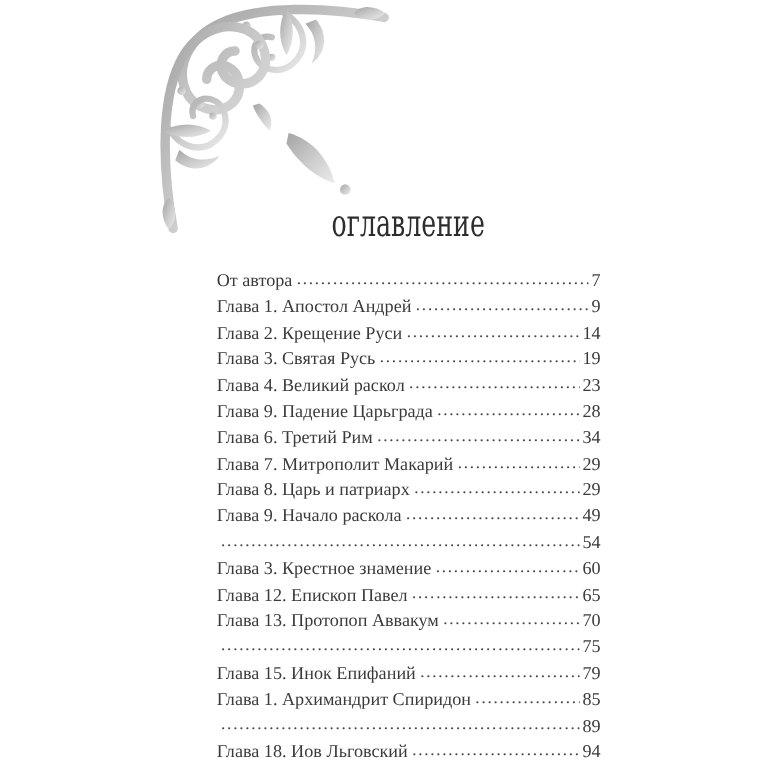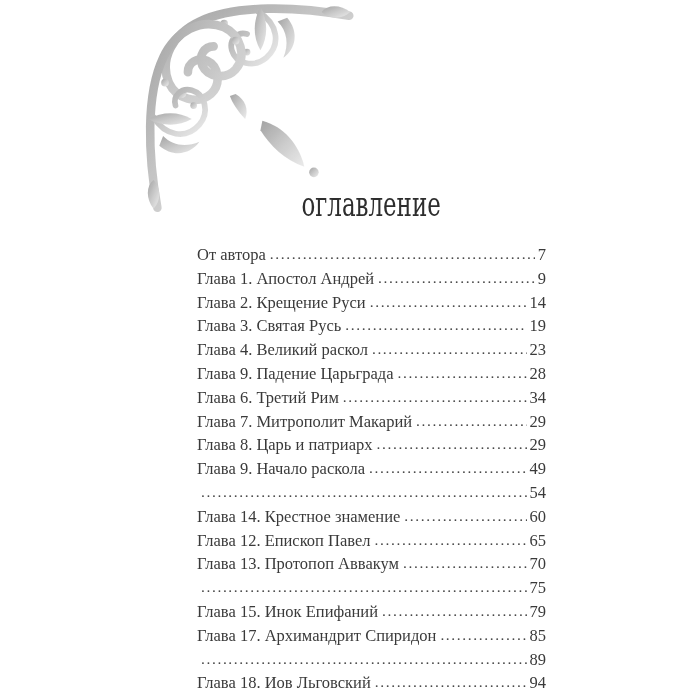--- a/index.html
+++ b/index.html
@@ -165,21 +165,21 @@
     <span class="toc-dots">............................................................................................................................................</span>
     <span class="toc-page">49</span>
   </div>
 
   <div class="toc-row">
     <span class="toc-dots">............................................................................................................................................</span>
     <span class="toc-page">54</span>
   </div>
 
   <div class="toc-row">
-    <span class="toc-label">Глава 14. Крестное знамение</span>
+    <span class="toc-label">Глава 3. Крестное знамение</span>
     <span class="toc-dots">............................................................................................................................................</span>
     <span class="toc-page">60</span>
   </div>
 
   <div class="toc-row">
     <span class="toc-label">Глава 12. Епископ Павел</span>
     <span class="toc-dots">............................................................................................................................................</span>
     <span class="toc-page">65</span>
   </div>
 
@@ -194,21 +194,21 @@
     <span class="toc-page">75</span>
   </div>
 
   <div class="toc-row">
     <span class="toc-label">Глава 15. Инок Епифаний</span>
     <span class="toc-dots">............................................................................................................................................</span>
     <span class="toc-page">79</span>
   </div>
 
   <div class="toc-row">
-    <span class="toc-label">Глава 17. Архимандрит Спиридон</span>
+    <span class="toc-label">Глава 1. Архимандрит Спиридон</span>
     <span class="toc-dots">............................................................................................................................................</span>
     <span class="toc-page">85</span>
   </div>
 
   <div class="toc-row">
     <span class="toc-dots">............................................................................................................................................</span>
     <span class="toc-page">89</span>
   </div>
 
   <div class="toc-row">

